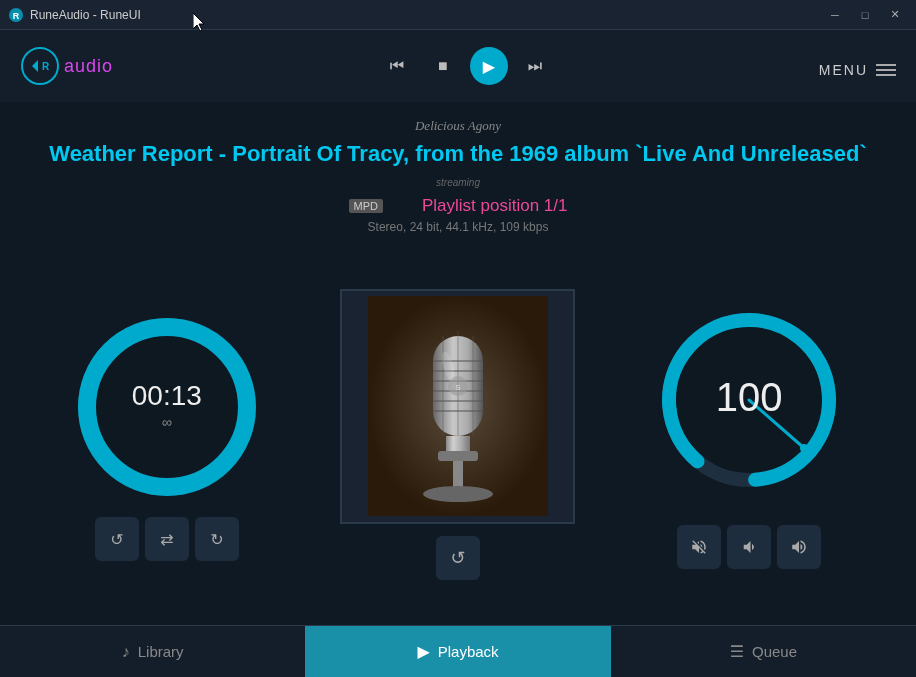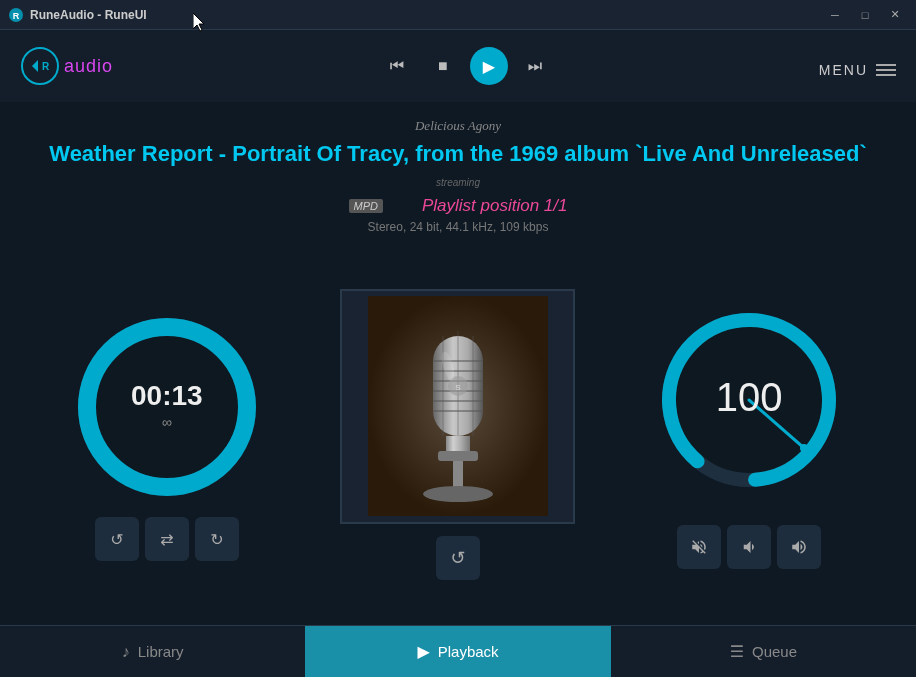--- a/index.html
+++ b/index.html
@@ -28,21 +28,20 @@
       align-items: center;
       gap: 6px;
     }
     #app-icon {
       width: 16px;
       height: 16px;
     }
     #title-bar-title {
       color: #ccc;
       font-size: 12px;
-      font-weight: bold;
     }
     #title-bar-controls {
       display: flex;
       gap: 4px;
     }
     .win-btn {
       width: 26px;
       height: 18px;
       background: transparent;
       border: none;
@@ -151,21 +150,20 @@
       font-size: 10px;
       font-style: italic;
       margin-bottom: 8px;
     }
     #playlist-info {
       display: flex;
       align-items: center;
       justify-content: center;
       gap: 16px;
       margin-bottom: 4px;
-      font-style: italic;
     }
     #mpd-badge {
       background: #555;
       color: #ccc;
       font-size: 11px;
       padding: 1px 5px;
       border-radius: 2px;
     }
     #playlist-position {
       color: #ec4899;
@@ -207,21 +205,21 @@
     #time-display {
       position: absolute;
       top: 50%;
       left: 50%;
       transform: translate(-50%, -55%);
       text-align: center;
     }
     #time-value {
       color: #eee;
       font-size: 28px;
-      font-weight: 700;
+      font-weight: 400;
       display: block;
     }
     #time-infinity {
       color: #888;
       font-size: 14px;
       display: block;
       margin-top: 2px;
     }
     #playback-buttons {
       display: flex;

